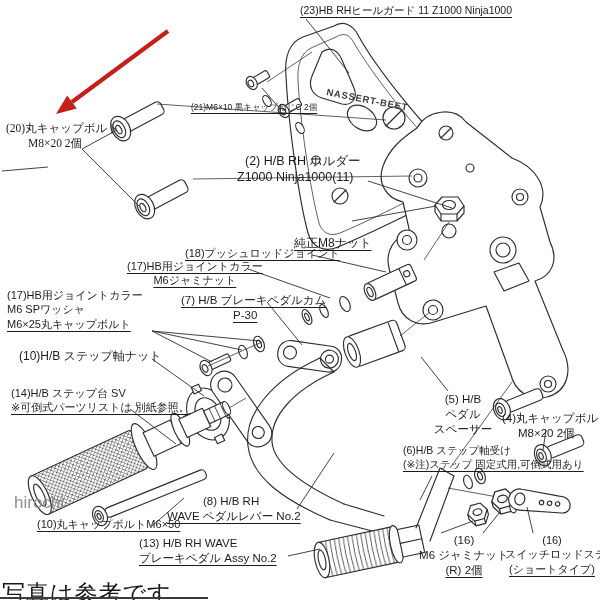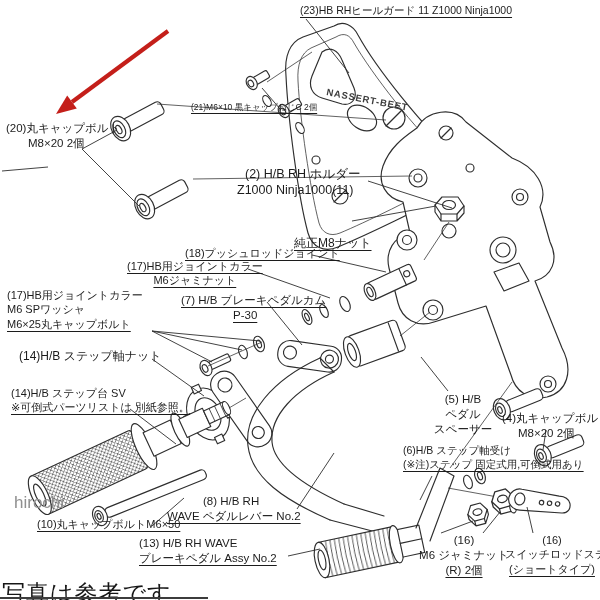--- a/index.html
+++ b/index.html
@@ -293,27 +293,27 @@
   </svg>
 
   <div class="lbl fs10" style="left:300px;top:4px;">
     <span class="ln u">(23)HB RHヒールガード 11 Z1000 Ninja1000</span>
   </div>
 
   <div class="lbl fs9" style="left:166px;top:102px;">
     <span class="ln u">(21)M6×10 黒キャップねじC 2個</span>
   </div>
 
-  <div class="lbl fs115" style="left:6px;top:121px;">
+  <div class="lbl fs115" style="left:6px;top:121px;font-family:Liberation Serif, serif;">
     <span class="ln">(20)丸キャップボルト</span>
     <span class="ln" style="padding-left:22px;">M8×20 2個</span>
   </div>
 
   <div class="lbl fs125" style="left:237px;top:153px;">
-    <span class="ln" style="padding-left:8px;margin-top:13px;">(2) H/B RH ホルダー</span>
+    <span class="ln" style="padding-left:8px;">(2) H/B RH ホルダー</span>
     <span class="ln">Z1000 Ninja1000(11)</span>
   </div>
 
   <div class="lbl fs12" style="left:294px;top:208px;margin-top:28px;">
     <span class="ln u">純正M8ナット</span>
   </div>
 
   <div class="lbl fs11" style="left:185px;top:246px;">
     <span class="ln u">(18)プッシュロッドジョイント</span>
   </div>
@@ -328,21 +328,21 @@
     <span class="ln u" style="padding-left:52px;">P-30</span>
   </div>
 
   <div class="lbl fs11" style="left:7px;top:288px;">
     <span class="ln">(17)HB用ジョイントカラー</span>
     <span class="ln">M6 SPワッシャ</span>
     <span class="ln u">M6×25丸キャップボルト</span>
   </div>
 
   <div class="lbl fs12" style="left:19px;top:349px;">
-    <span class="ln">(14)H/B ステップ軸ナット</span>
+    <span class="ln">(10)H/B ステップ軸ナット</span>
   </div>
 
   <div class="lbl fs11" style="left:11px;top:386px;">
     <span class="ln">(14)H/B ステップ台 SV</span>
     <span class="ln u">※可倒式パーツリストは 別紙参照。</span>
   </div>
 
   <div class="lbl fs11" style="left:37px;top:517px;">
     <span class="ln u">(10)丸キャップボルトM6×50</span>
   </div>

